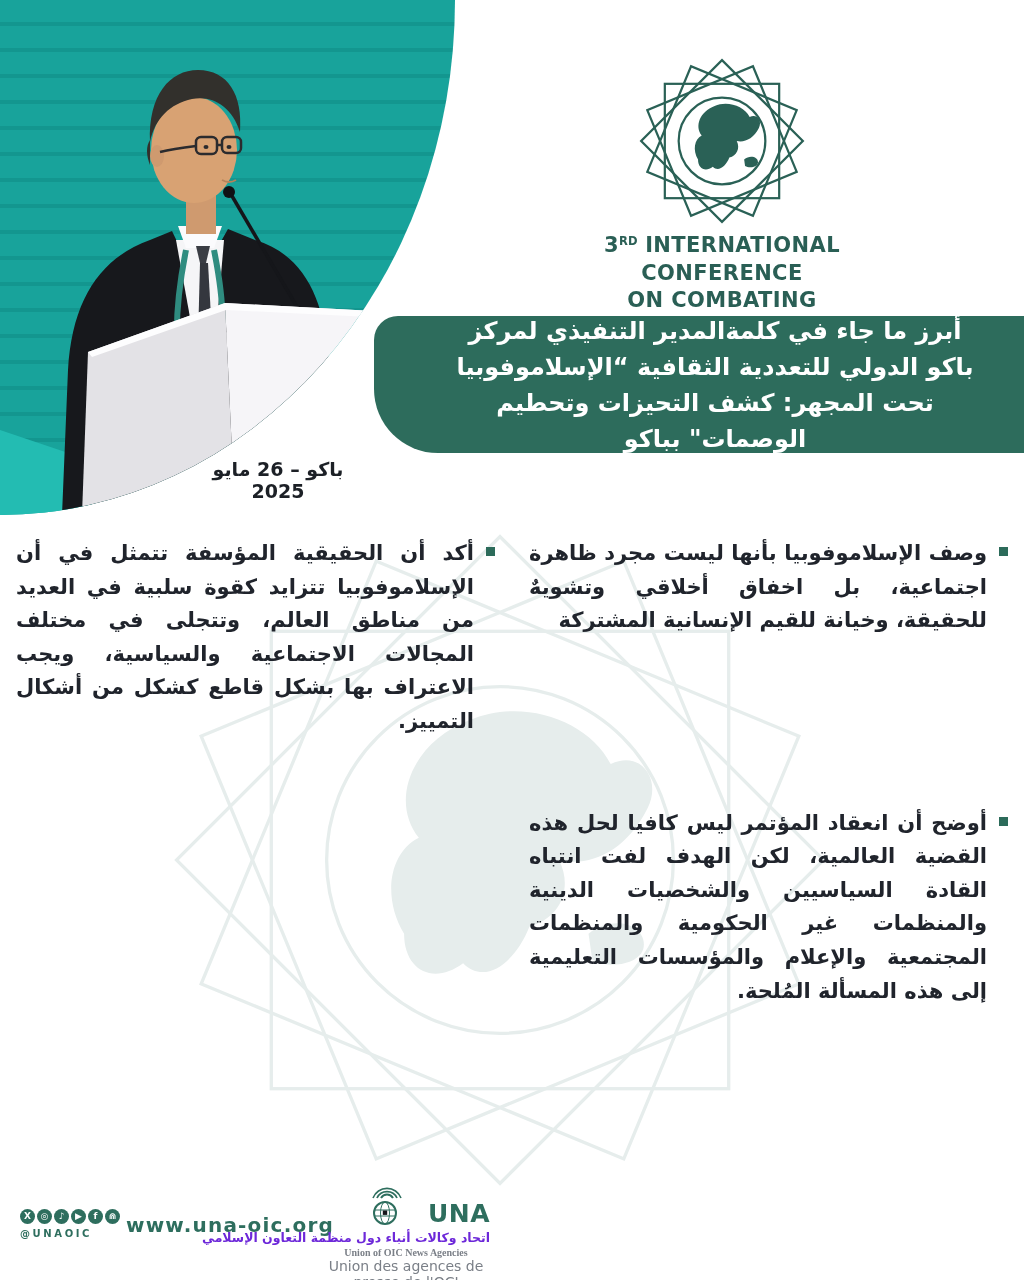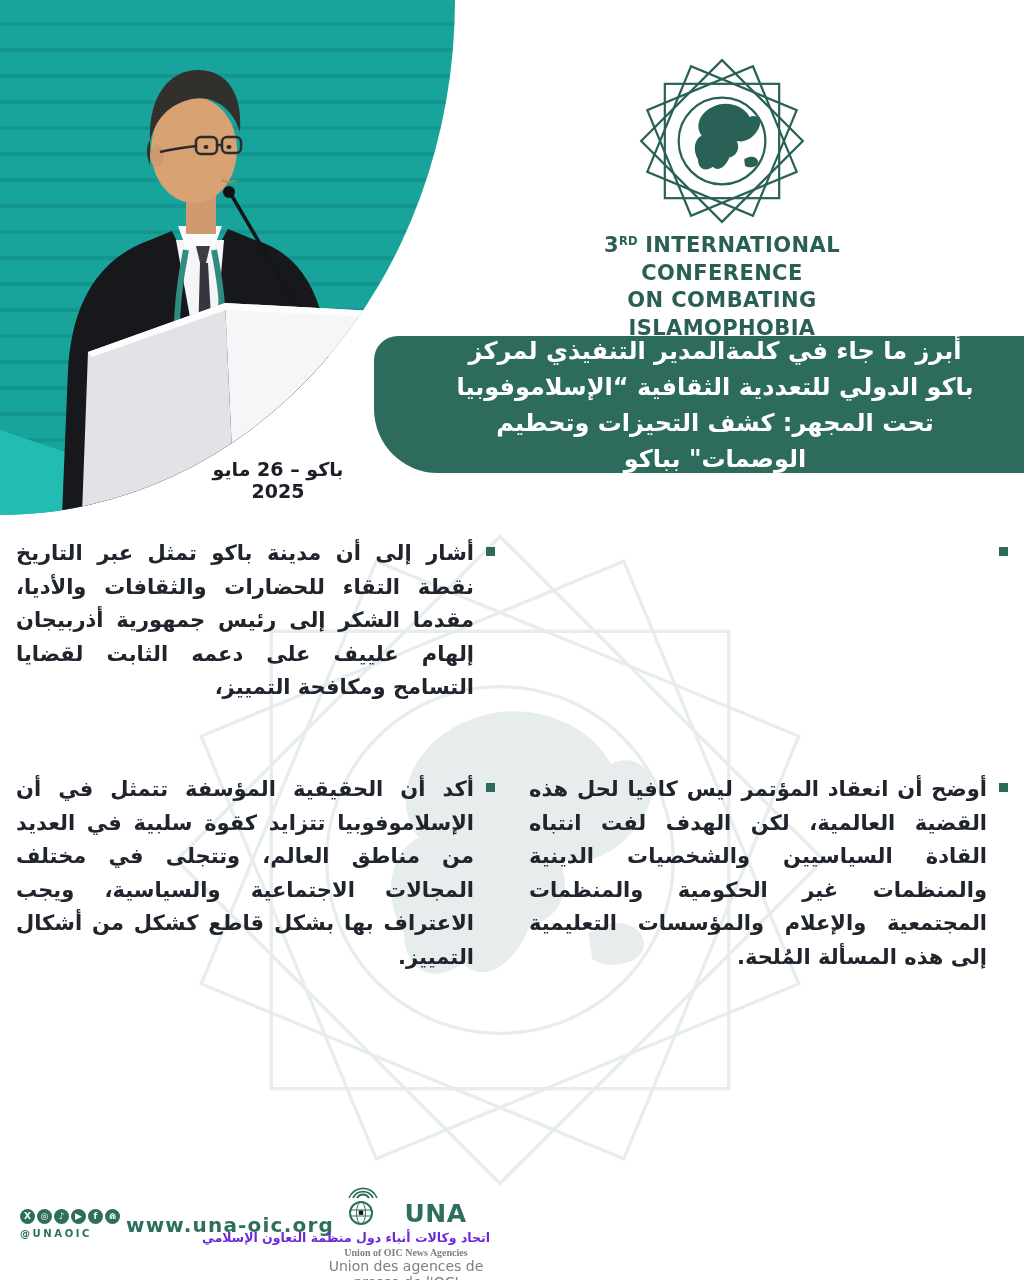--- a/index.html
+++ b/index.html
@@ -26,21 +26,21 @@
   .photo-blob svg { position:absolute; left:0; top:0; }
 
   
   .brand { position:absolute; left:540px; top:58px; width:364px; text-align:center; z-index:2; }
   .brand-logo { width:166px; height:166px; color:#2a6156; }
   .brand-title { margin-top:4px; color:#2a5f55; font-weight:600; font-size:21px; line-height:1.32; letter-spacing:0.4px; }
   .brand-title .sup { font-size:11.5px; vertical-align:7px; letter-spacing:0; }
 
   
   .banner {
-    position:absolute; left:374px; right:0; top:336px; height:137px; z-index:2;
+    position:absolute; left:374px; right:0; top:316px; height:137px; z-index:2;
     background:#2d6c5c; border-radius:24px 0 0 64px;
     display:flex; align-items:center; justify-content:center;
     padding:10px 40px 10px 72px;
   }
   .banner-text {
     direction:rtl; text-align:center; color:#ffffff; font-weight:bold;
     font-size:24px; line-height:1.5;
   }
 
   
@@ -73,21 +73,21 @@
     font-size:9px; line-height:15px; text-align:center; font-weight:bold; cursor:pointer;
   }
   .handle { margin-top:4px; color:#2e6e5e; font-weight:bold; font-size:10px; letter-spacing:2.6px; }
 
   .website {
     position:absolute; left:118px; top:1213px; z-index:2;
     color:#2e6e5e; font-weight:bold; font-size:20px; letter-spacing:1.2px; cursor:pointer;margin-left:8px;
   }
 
   .una-block { position:absolute; left:322px; top:1186px; width:168px; text-align:center; z-index:2; }
-  .una-mark { display:flex; align-items:flex-end; justify-content:center; gap:19px; }
+  .una-mark { display:flex; align-items:flex-end; justify-content:flex-end; gap:19px; }
   .una-mark svg { width:40px; height:40px; }
   .una-word { color:#2e6e5e; font-weight:bold; font-size:25px; line-height:1; letter-spacing:0.5px; }
   .una-calligraphy { margin-top:4px; color:#6d28d9; font-size:12.5px; font-weight:bold; direction:rtl; white-space:nowrap; }
   .una-en { margin-top:2px; color:#7a7f87; font-size:10px; font-weight:bold;font-family:Liberation Serif, serif; }
   .una-fr { color:#7a7f87; font-size:14px; }
 </style>
 </head>
 <body>
 
 <svg width="0" height="0" style="position:absolute">
@@ -179,32 +179,29 @@
 
   <div class="banner">
     <div class="banner-text">أبرز ما جاء في كلمةالمدير التنفيذي لمركز باكو الدولي للتعددية الثقافية “الإسلاموفوبيا تحت المجهر: كشف التحيزات وتحطيم الوصمات" بباكو</div>
   </div>
 
   <div class="dateline">باكو – 26 مايو 2025</div>
 
   <div class="body-grid">
     <div class="bullet-item">
       <span class="bullet-sq"></span>
+      <p class="bullet-text">وصف الإسلاموفوبيا بأنها ليست مجرد ظاهرة اجتماعية، بل اخفاق أخلاقي وتشويهٌ للحقيقة، وخيانة للقيم الإنسانية المشتركة</p>
     </div>
     <div class="bullet-item">
       <span class="bullet-sq"></span>
-      <p class="bullet-text">أشار إلى أن مدينة باكو تمثل عبر التاريخ نقطة التقاء للحضارات والثقافات والأديا، مقدما الشكر إلى رئيس جمهورية أذربيجان إلهام علييف على دعمه الثابت لقضايا التسامح ومكافحة التمييز،</p>
+      <p class="bullet-text">أكد أن الحقيقية المؤسفة تتمثل في أن الإسلاموفوبيا تتزايد كقوة سلبية في العديد من مناطق العالم، وتتجلى في مختلف المجالات الاجتماعية والسياسية، ويجب الاعتراف بها بشكل قاطع كشكل من أشكال التمييز.</p>
     </div>
     <div class="bullet-item">
       <span class="bullet-sq"></span>
       <p class="bullet-text">أوضح أن انعقاد المؤتمر ليس كافيا لحل هذه القضية العالمية، لكن الهدف لفت انتباه القادة السياسيين والشخصيات الدينية والمنظمات غير الحكومية والمنظمات المجتمعية والإعلام والمؤسسات التعليمية إلى هذه المسألة المُلحة.</p>
-    </div>
-    <div class="bullet-item">
-      <span class="bullet-sq"></span>
-      <p class="bullet-text">أكد أن الحقيقية المؤسفة تتمثل في أن الإسلاموفوبيا تتزايد كقوة سلبية في العديد من مناطق العالم، وتتجلى في مختلف المجالات الاجتماعية والسياسية، ويجب الاعتراف بها بشكل قاطع كشكل من أشكال التمييز.</p>
     </div>
   </div>
 
   <div class="social-block">
     <div class="social-row">
       <span class="social-icon">X</span>
       <span class="social-icon">◎</span>
       <span class="social-icon">♪</span>
       <span class="social-icon">▶</span>
       <span class="social-icon">f</span>

